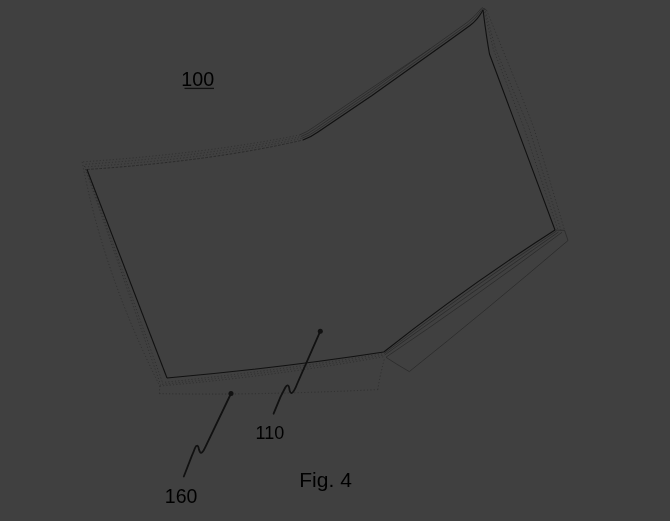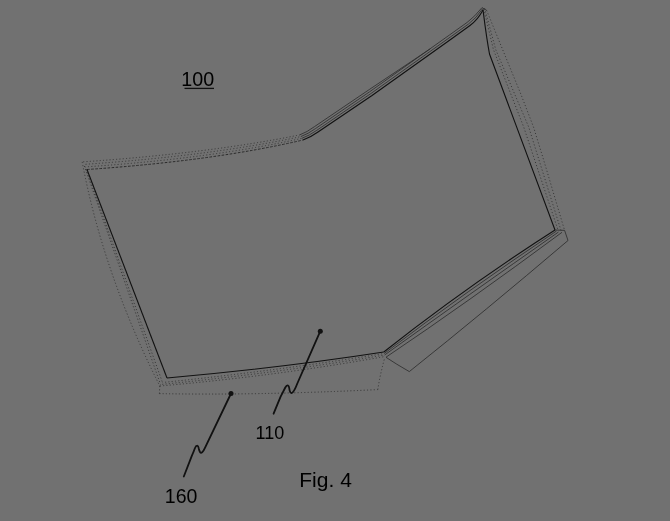--- a/index.html
+++ b/index.html
@@ -1,16 +1,16 @@
 <!DOCTYPE html>
 <html><head>
 <meta charset="utf-8">
 <style>
   html,body{margin:0;padding:0;background:#fff;}
-  #page{position:relative;width:670px;height:521px;background:#d946ef;overflow:hidden;filter:grayscale(1);}
+  #page{position:relative;width:670px;height:521px;background:#be185d;overflow:hidden;filter:grayscale(1);}
   svg{position:absolute;left:0;top:0;}
   text{font-family:"Liberation Sans",sans-serif;fill:#000;}
 </style>
 </head>
 <body>
 <div id="page">
 <svg width="670" height="521" viewBox="0 0 670 521">
   <g fill="none" stroke="#2a2a2a" stroke-width="0.8" stroke-linecap="butt">
 
     <g stroke-dasharray="1.1,2.2">

